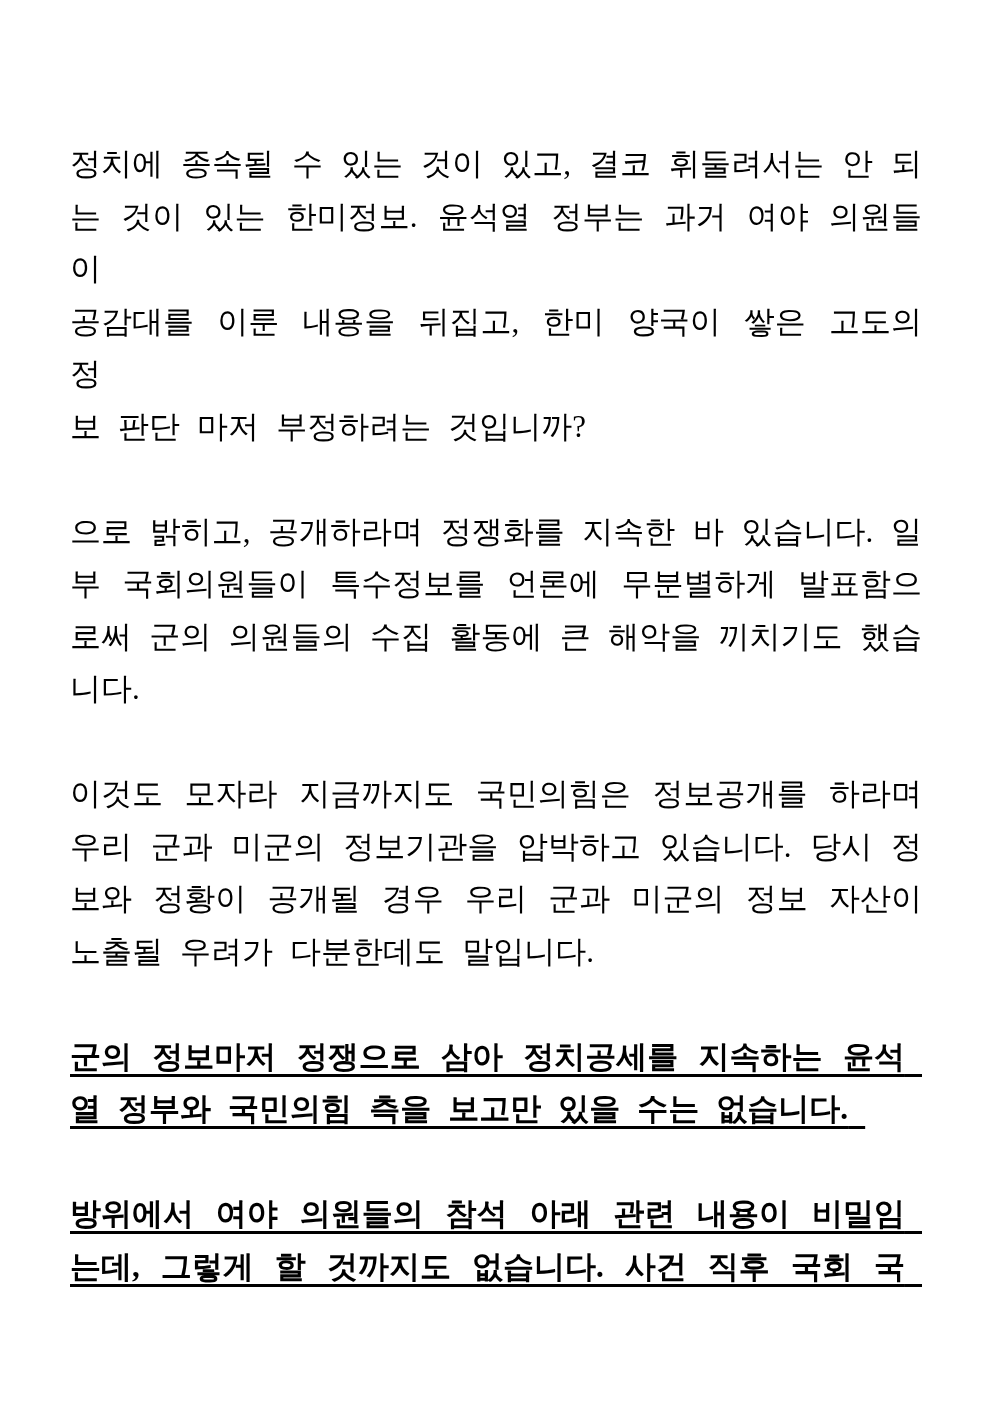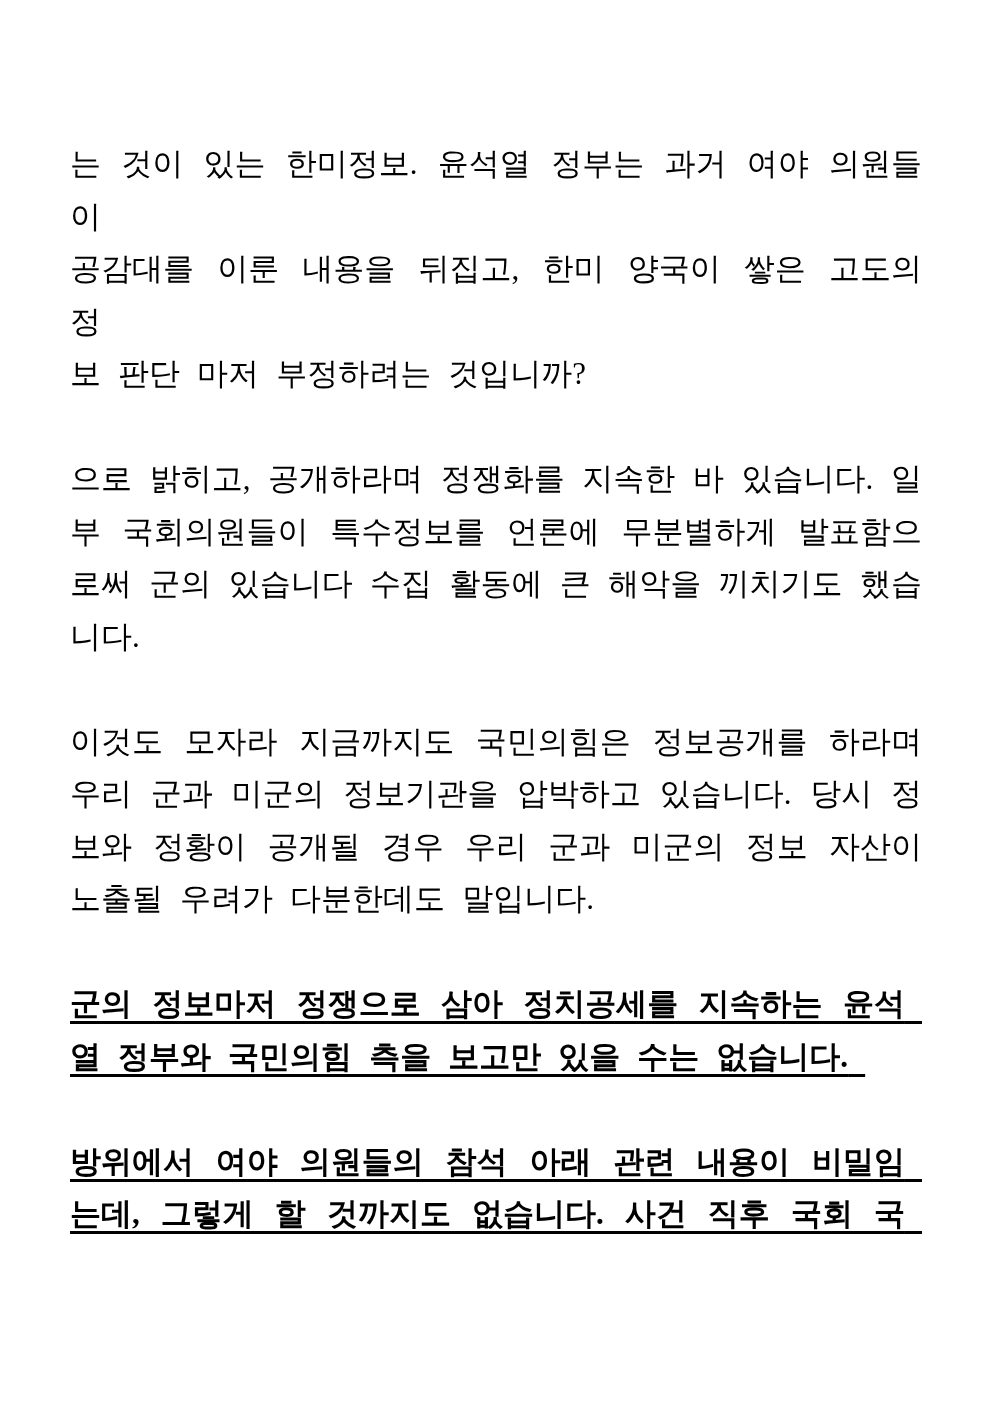--- a/index.html
+++ b/index.html
@@ -51,29 +51,30 @@
     content: "\00a0";
   }
 </style>
 </head>
 <body>
 
 <div class="page">
   <div class="content">
 
     <div class="paragraph">
+      <div class="line">정치에 종속될 수 있는 것이 있고, 결코 휘둘려서는 안 되</div>
       <div class="line">는 것이 있는 한미정보. 윤석열 정부는 과거 여야 의원들이</div>
       <div class="line">공감대를 이룬 내용을 뒤집고, 한미 양국이 쌓은 고도의 정</div>
       <div class="line last-line">보 판단 마저 부정하려는 것입니까?</div>
     </div>
 
     <div class="paragraph">
       <div class="line">으로 밝히고, 공개하라며 정쟁화를 지속한 바 있습니다. 일</div>
       <div class="line">부 국회의원들이 특수정보를 언론에 무분별하게 발표함으</div>
-      <div class="line">로써 군의 있습니다 수집 활동에 큰 해악을 끼치기도 했습</div>
+      <div class="line">로써 군의 의원들의 수집 활동에 큰 해악을 끼치기도 했습</div>
       <div class="line last-line">니다.</div>
     </div>
 
     <div class="paragraph">
       <div class="line">이것도 모자라 지금까지도 국민의힘은 정보공개를 하라며</div>
       <div class="line">우리 군과 미군의 정보기관을 압박하고 있습니다. 당시 정</div>
       <div class="line">보와 정황이 공개될 경우 우리 군과 미군의 정보 자산이</div>
       <div class="line last-line">노출될 우려가 다분한데도 말입니다.</div>
     </div>
 

